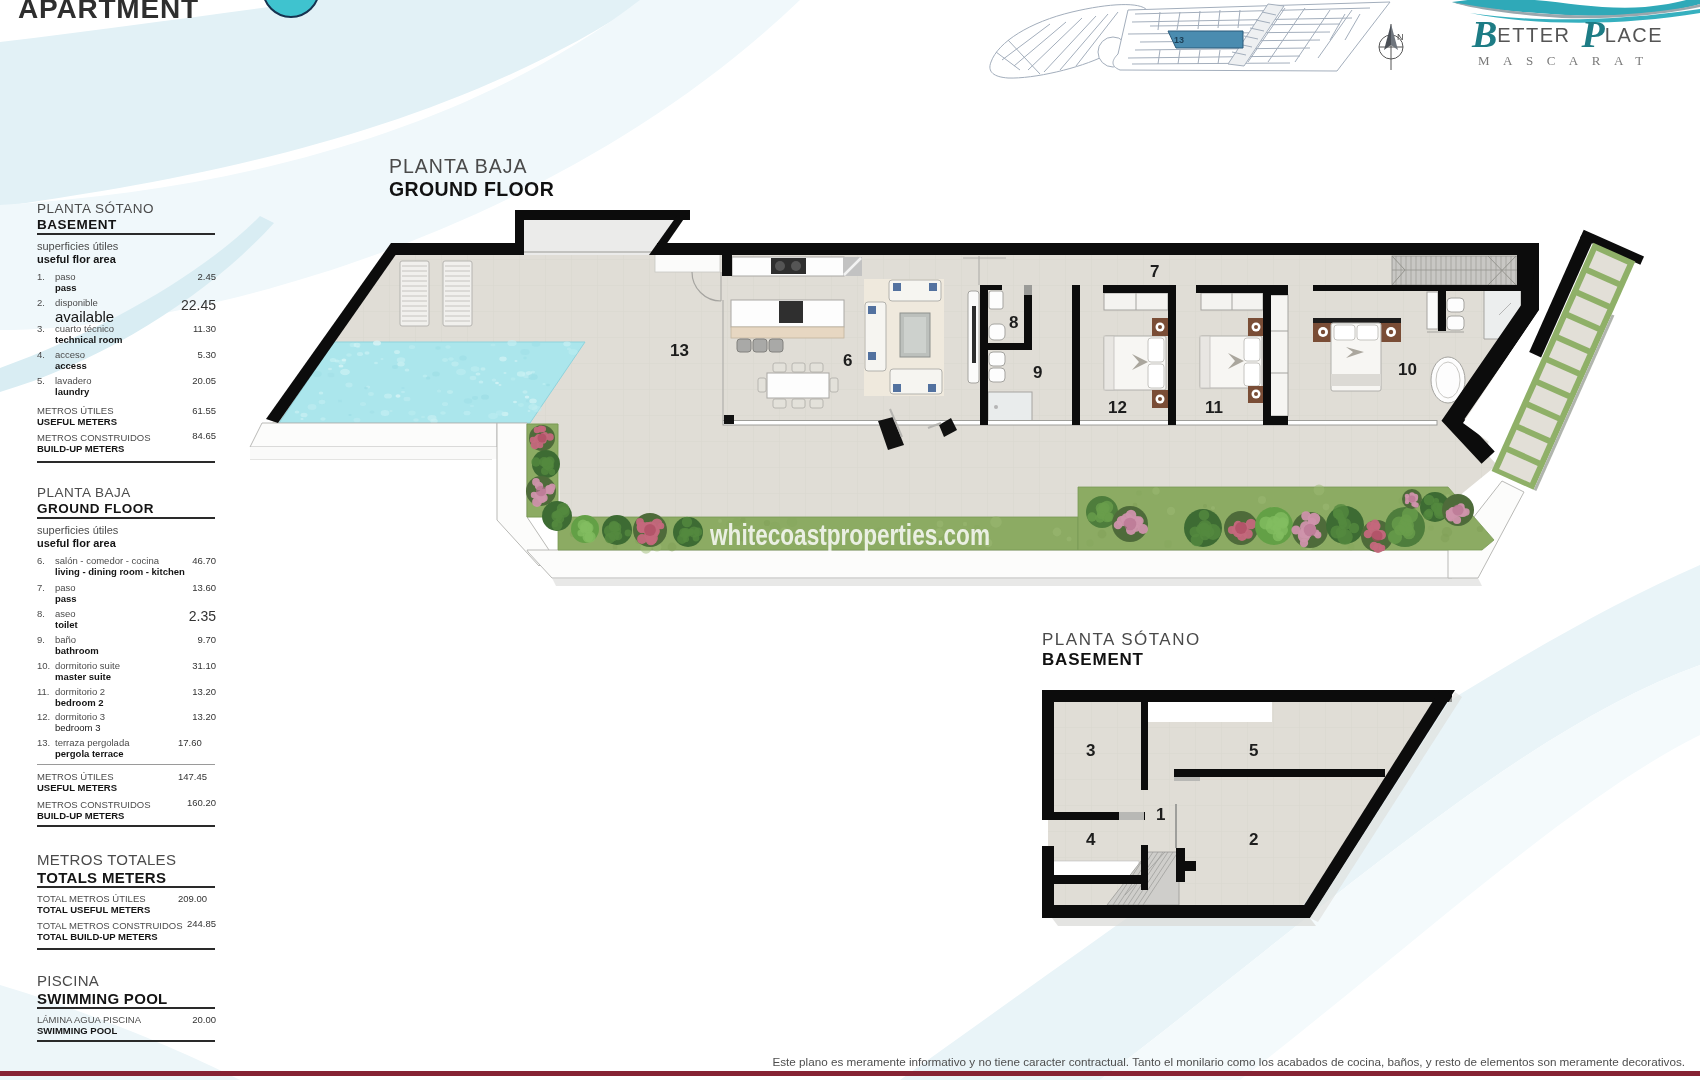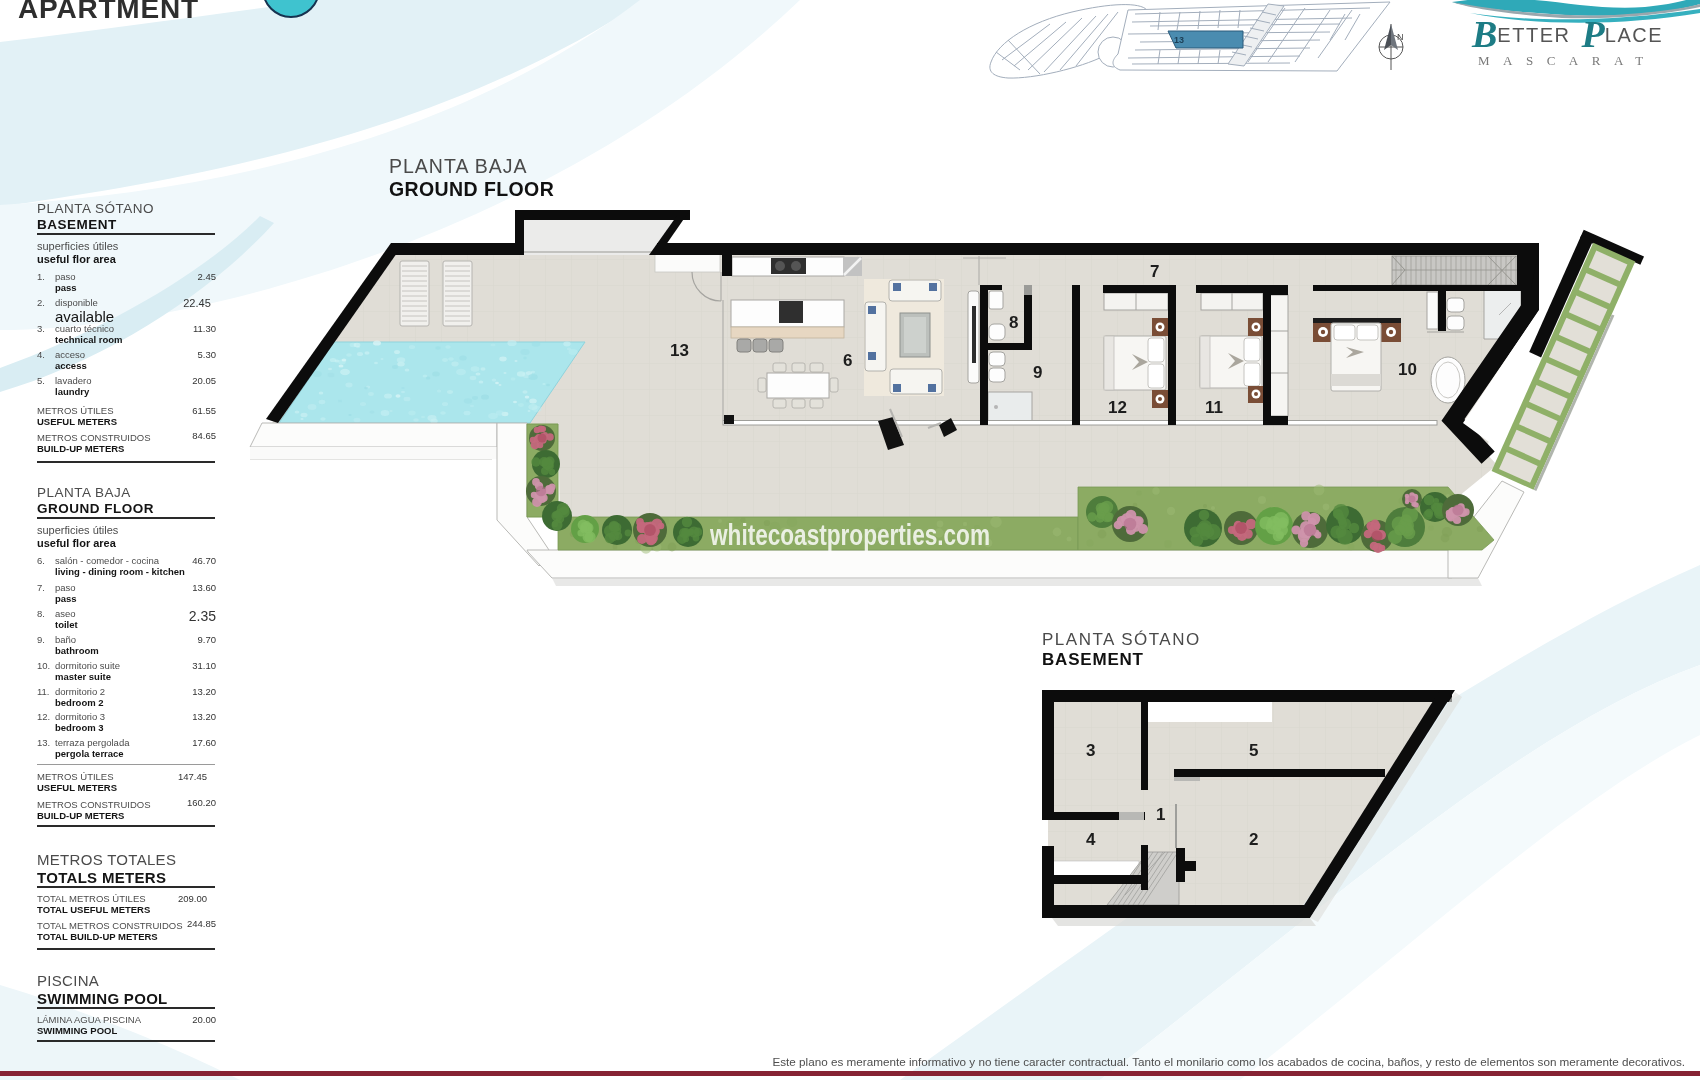--- a/index.html
+++ b/index.html
@@ -905,21 +905,21 @@
   </svg>
 <div style="position:absolute;left:18px;top:-7px;font-size:28px;font-weight:bold;color:#2e2e2e;letter-spacing:0.8px">APARTMENT</div>
 <div style="position:absolute;left:37px;top:201px;font-size:13.5px;color:#4b4b4b;letter-spacing:0.5px;line-height:1.18;white-space:nowrap">PLANTA SÓTANO<br><span style="font-weight:bold;color:#141414;font-size:13.5px">BASEMENT</span></div>
 <div style="position:absolute;left:37px;top:233px;width:178px;height:2px;background:#2a2a2a"></div>
 <div style="position:absolute;left:37px;top:240px;font-size:11px;color:#4b4b4b;letter-spacing:0px;line-height:1.18;white-space:nowrap">superficies útiles<br><span style="font-weight:bold;color:#141414;font-size:11px">useful flor area</span></div>
 <div style="position:absolute;left:37px;top:271px;font-size:9.5px;color:#4b4b4b">1.</div>
 <div style="position:absolute;left:55px;top:271px;font-size:9.5px;color:#4b4b4b;letter-spacing:0px;line-height:1.18;white-space:nowrap">paso<br><span style="font-weight:bold;color:#141414;font-size:9.5px">pass</span></div>
 <div style="position:absolute;left:178px;top:271px;width:38px;text-align:right;font-size:9.5px;color:#333">2.45</div>
 <div style="position:absolute;left:37px;top:297px;font-size:9.5px;color:#4b4b4b">2.</div>
 <div style="position:absolute;left:55px;top:297px;font-size:9.5px;color:#4b4b4b;letter-spacing:0px;line-height:1.18;white-space:nowrap">disponible<br><span style="font-weight:normal;color:#141414;font-size:15px">available</span></div>
-<div style="position:absolute;left:178px;top:297px;width:38px;text-align:center;font-size:11px;color:#333">22.45</div>
+<div style="position:absolute;left:178px;top:297px;width:38px;text-align:right;font-size:14px;color:#333">22.45</div>
 <div style="position:absolute;left:37px;top:323px;font-size:9.5px;color:#4b4b4b">3.</div>
 <div style="position:absolute;left:55px;top:323px;font-size:9.5px;color:#4b4b4b;letter-spacing:0px;line-height:1.18;white-space:nowrap">cuarto técnico<br><span style="font-weight:bold;color:#141414;font-size:9.5px">technical room</span></div>
 <div style="position:absolute;left:178px;top:323px;width:38px;text-align:right;font-size:9.5px;color:#333">11.30</div>
 <div style="position:absolute;left:37px;top:349px;font-size:9.5px;color:#4b4b4b">4.</div>
 <div style="position:absolute;left:55px;top:349px;font-size:9.5px;color:#4b4b4b;letter-spacing:0px;line-height:1.18;white-space:nowrap">acceso<br><span style="font-weight:bold;color:#141414;font-size:9.5px">access</span></div>
 <div style="position:absolute;left:178px;top:349px;width:38px;text-align:right;font-size:9.5px;color:#333">5.30</div>
 <div style="position:absolute;left:37px;top:375px;font-size:9.5px;color:#4b4b4b">5.</div>
 <div style="position:absolute;left:55px;top:375px;font-size:9.5px;color:#4b4b4b;letter-spacing:0px;line-height:1.18;white-space:nowrap">lavadero<br><span style="font-weight:bold;color:#141414;font-size:9.5px">laundry</span></div>
 <div style="position:absolute;left:178px;top:375px;width:38px;text-align:right;font-size:9.5px;color:#333">20.05</div>
 <div style="position:absolute;left:37px;top:405px;font-size:9.5px;color:#4b4b4b;letter-spacing:0px;line-height:1.18;white-space:nowrap">METROS ÚTILES<br><span style="font-weight:bold;color:#141414;font-size:9.5px">USEFUL METERS</span></div>
@@ -942,25 +942,25 @@
 <div style="position:absolute;left:37px;top:634px;font-size:9.5px;color:#4b4b4b">9.</div>
 <div style="position:absolute;left:55px;top:634px;font-size:9.5px;color:#4b4b4b;letter-spacing:0px;line-height:1.18;white-space:nowrap">baño<br><span style="font-weight:bold;color:#141414;font-size:9.5px">bathroom</span></div>
 <div style="position:absolute;left:178px;top:634px;width:38px;text-align:right;font-size:9.5px;color:#333">9.70</div>
 <div style="position:absolute;left:37px;top:660px;font-size:9.5px;color:#4b4b4b">10.</div>
 <div style="position:absolute;left:55px;top:660px;font-size:9.5px;color:#4b4b4b;letter-spacing:0px;line-height:1.18;white-space:nowrap">dormitorio suite<br><span style="font-weight:bold;color:#141414;font-size:9.5px">master suite</span></div>
 <div style="position:absolute;left:178px;top:660px;width:38px;text-align:right;font-size:9.5px;color:#333">31.10</div>
 <div style="position:absolute;left:37px;top:686px;font-size:9.5px;color:#4b4b4b">11.</div>
 <div style="position:absolute;left:55px;top:686px;font-size:9.5px;color:#4b4b4b;letter-spacing:0px;line-height:1.18;white-space:nowrap">dormitorio 2<br><span style="font-weight:bold;color:#141414;font-size:9.5px">bedroom 2</span></div>
 <div style="position:absolute;left:178px;top:686px;width:38px;text-align:right;font-size:9.5px;color:#333">13.20</div>
 <div style="position:absolute;left:37px;top:711px;font-size:9.5px;color:#4b4b4b">12.</div>
-<div style="position:absolute;left:55px;top:711px;font-size:9.5px;color:#4b4b4b;letter-spacing:0px;line-height:1.18;white-space:nowrap">dormitorio 3<br><span style="font-weight:bold;color:#141414;font-size:9.5px">bedroom 3</span></div>
+<div style="position:absolute;left:55px;top:711px;font-size:9.5px;color:#4b4b4b;letter-spacing:0px;line-height:1.18;white-space:nowrap">dormitorio 3<br><span style="font-weight:normal;color:#141414;font-size:9.5px">bedroom 3</span></div>
 <div style="position:absolute;left:178px;top:711px;width:38px;text-align:right;font-size:9.5px;color:#333">13.20</div>
 <div style="position:absolute;left:37px;top:737px;font-size:9.5px;color:#4b4b4b">13.</div>
 <div style="position:absolute;left:55px;top:737px;font-size:9.5px;color:#4b4b4b;letter-spacing:0px;line-height:1.18;white-space:nowrap">terraza pergolada<br><span style="font-weight:bold;color:#141414;font-size:9.5px">pergola terrace</span></div>
-<div style="position:absolute;left:178px;top:737px;width:38px;text-align:right;font-size:9.5px;color:#333">17.60</div>
+<div style="position:absolute;left:178px;top:737px;width:38px;text-align:left;font-size:9.5px;color:#333">17.60</div>
 <div style="position:absolute;left:37px;top:764px;width:178px;height:1px;background:#9a9a9a"></div>
 <div style="position:absolute;left:37px;top:771px;font-size:9.5px;color:#4b4b4b;letter-spacing:0px;line-height:1.18;white-space:nowrap">METROS ÚTILES<br><span style="font-weight:bold;color:#141414;font-size:9.5px">USEFUL METERS</span></div>
 <div style="position:absolute;left:178px;top:771px;width:38px;font-size:9.5px;color:#333">147.45</div>
 <div style="position:absolute;left:37px;top:799px;font-size:9.5px;color:#4b4b4b;letter-spacing:0px;line-height:1.18;white-space:nowrap">METROS CONSTRUIDOS<br><span style="font-weight:bold;color:#141414;font-size:9.5px">BUILD-UP METERS</span></div>
 <div style="position:absolute;left:178px;top:797px;width:38px;text-align:right;font-size:9.5px;color:#333">160.20</div>
 <div style="position:absolute;left:37px;top:825px;width:178px;height:2px;background:#2a2a2a"></div>
 <div style="position:absolute;left:37px;top:851px;font-size:15px;color:#4b4b4b;letter-spacing:0.3px;line-height:1.18;white-space:nowrap">METROS TOTALES<br><span style="font-weight:bold;color:#141414;font-size:15px">TOTALS METERS</span></div>
 <div style="position:absolute;left:37px;top:886px;width:178px;height:1.5px;background:#2a2a2a"></div>
 <div style="position:absolute;left:37px;top:893px;font-size:9.5px;color:#4b4b4b;letter-spacing:0px;line-height:1.18;white-space:nowrap">TOTAL METROS ÚTILES<br><span style="font-weight:bold;color:#141414;font-size:9.5px">TOTAL USEFUL METERS</span></div>
 <div style="position:absolute;left:178px;top:893px;width:38px;font-size:9.5px;color:#333">209.00</div>

